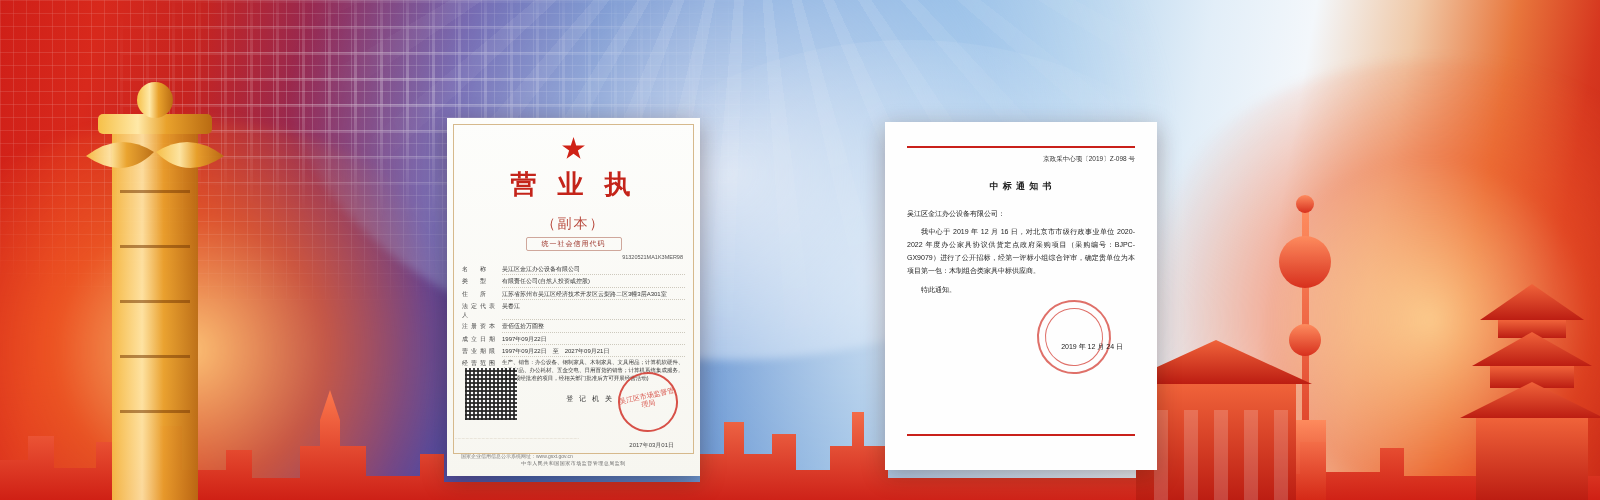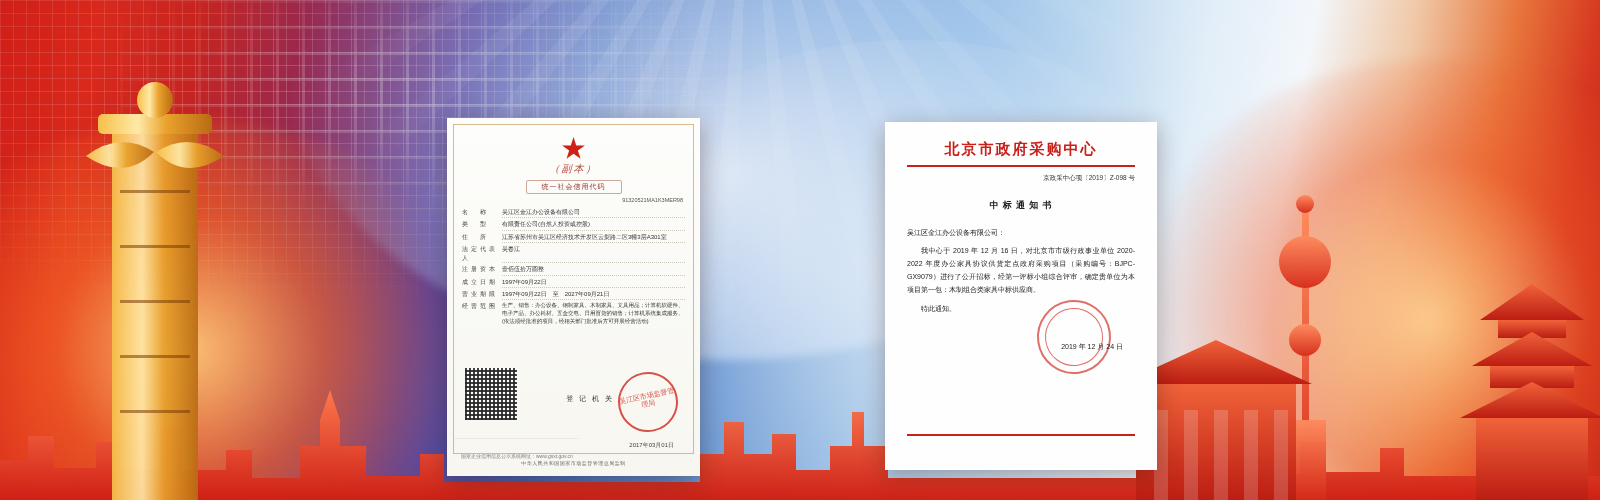--- a/index.html
+++ b/index.html
@@ -150,25 +150,24 @@
     font-family: "DejaVu Sans", sans-serif;
     font-size: 26px;
     font-weight: bold;
     letter-spacing: 6px;
     color: #c4241a;
     margin: 6px 0 0 0;
     text-shadow: 0 1px 0 rgba(255,255,255,.6);
   }
   .cert-sub {
     text-align: center;
-    font-size: 10px;
+    font-size: 14px;
     color: #b8493c;
     letter-spacing: 2px;
-    margin-top: 1px;
-    font-style: italic;
+    margin-top: 13px;
   }
   .cert-badge {
     margin: 4px auto 5px auto;
     width: 96px;
     text-align: center;
     font-size: 7px;
     color: #9a2f25;
     border: 1px solid #cfa79b;
     border-radius: 2px;
     padding: 1px 0;
@@ -445,20 +444,23 @@
       L852,96 L852,62 L864,62 L864,96 L888,96 L888,128 L1150,128 L1150,100
       L1176,100 L1176,70 L1196,70 L1196,100 L1228,100 L1228,124 L1300,124
       L1300,92 L1326,92 L1326,122 L1380,122 L1380,98 L1404,98 L1404,126
       L1600,126 L1600,150 Z"></path>
   </svg>
 
 
   <div class="cert">
     <div class="cert-inner">
       <div class="cert-emblem">★</div>
+      <div class="cert-title">
+        <span>营 业 执</span>
+      </div>
       <div class="cert-sub">（副本）</div>
       <div class="cert-badge">统一社会信用代码</div>
       <div class="cert-code">91320521MA1K3MER98</div>
 
       <div class="cert-rows">
         <div class="cert-row">
           <span class="k">名　称</span>
           <span class="v">吴江区金江办公设备有限公司</span>
         </div>
         <div class="cert-row">
@@ -497,21 +499,20 @@
     <div class="cert-seal">吴江区市场监督管理局</div>
     <div class="cert-date">2017年03月01日</div>
     <div class="cert-micro">
       ·····························································································
     </div>
     <div class="cert-url">国家企业信用信息公示系统网址：www.gsxt.gov.cn</div>
     <div class="cert-footline">中华人民共和国国家市场监督管理总局监制</div>
   </div>
 
   <div class="notice">
-    <div class="notice-org">北京市政府采购中心</div>
     <div class="notice-rule"></div>
     <div class="notice-doc-no">京政采中心项〔2019〕Z-098 号</div>
     <div class="notice-title">中 标 通 知 书</div>
     <div class="notice-to">吴江区金江办公设备有限公司：</div>
     <div class="notice-body">
       <p class="indent">我中心于 2019 年 12 月 16 日，对北京市市级行政事业单位 2020-2022 年度办公家具协议供货定点政府采购项目（采购编号：BJPC-GX9079）进行了公开招标，经第一评标小组综合评审，确定贵单位为本项目第一包：木制组合类家具中标供应商。</p>
       <p class="indent">特此通知。</p>
     </div>
     <div class="notice-seal"></div>
     <div class="notice-date">2019 年 12 月 24 日</div>

